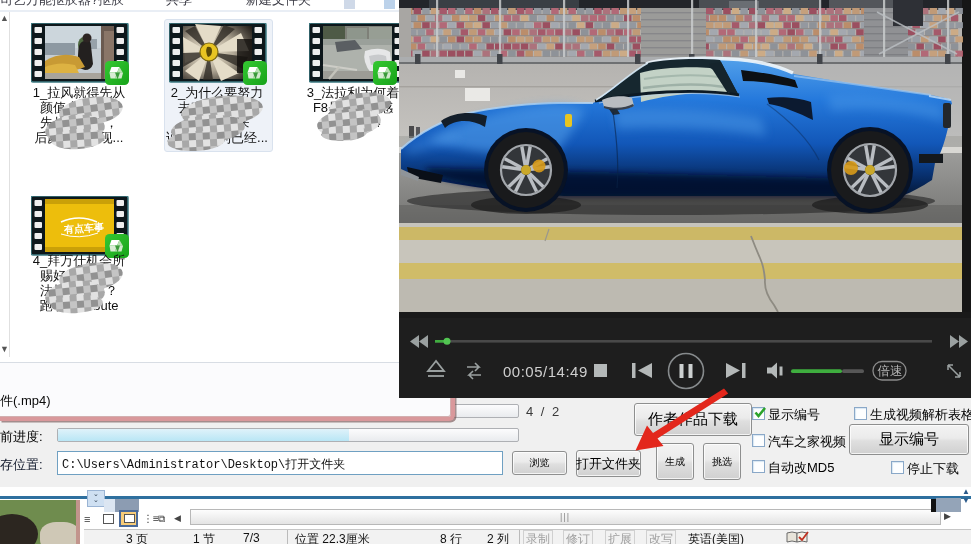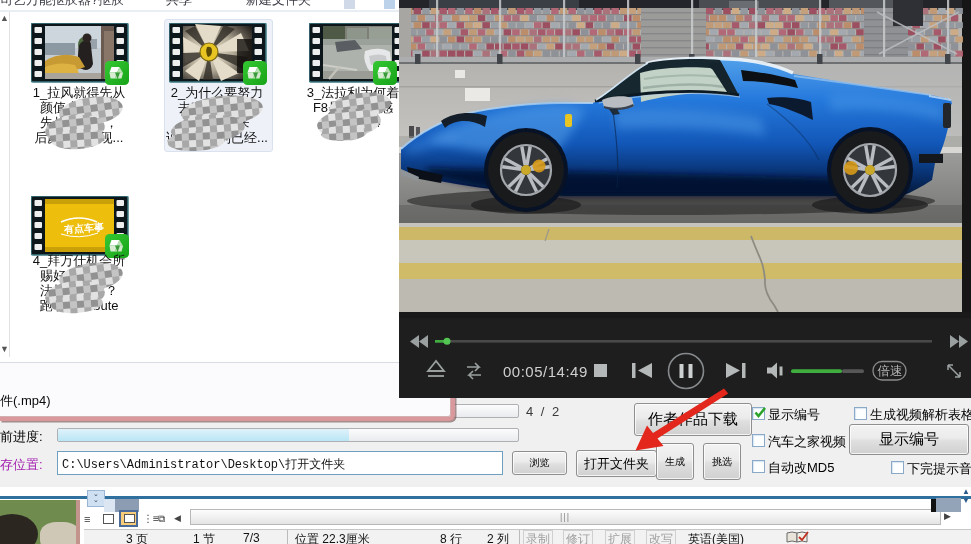--- a/index.html
+++ b/index.html
@@ -17,44 +17,44 @@
 <body>
 
 <div class="abs" style="left:0;top:362px;width:971px;height:125px;background:#f0f0f0"></div>
 
 <div class="abs" style="left:0;top:428px;font-size:13px;color:#000">前进度:</div>
 <div class="abs" style="left:57px;top:404px;width:462px;height:14px;box-sizing:border-box;border:1px solid #aeb0b4;border-radius:2px;background:linear-gradient(#fcfcfd,#e9ebee)"></div>
 <div class="abs" style="left:57px;top:428px;width:462px;height:14px;box-sizing:border-box;border:1px solid #aeb0b4;border-radius:2px;background:linear-gradient(#fcfcfd,#e9ebee)"></div>
 <div class="abs" style="left:58px;top:429px;width:291px;height:12px;background:linear-gradient(#dff2fa,#b9e6f5)"></div>
 <div class="abs" style="left:526px;top:404px;font-size:13px;color:#3a3a3a;letter-spacing:2px">4 / 2</div>
 
-<div class="abs" style="left:0;top:456px;font-size:13px;color:#a21caf">存位置:</div>
+<div class="abs" style="left:0;top:456px;font-size:13px;color:#0f172a">存位置:</div>
 <div class="abs" style="left:57px;top:451px;width:446px;height:24px;box-sizing:border-box;border:1px solid #6fa0c2;background:#fff"></div>
 <div class="abs" style="left:62px;top:456px;font-family:'Liberation Mono',monospace;font-size:12px;color:#111">C:\Users\Administrator\Desktop\打开文件夹</div>
 
 <div class="btn" style="left:512px;top:451px;width:55px;height:24px">浏览</div>
-<div class="btn" style="left:576px;top:450px;width:81px;height:27px;font-size:13px">打开文件夹</div>
+<div class="btn" style="left:576px;top:450px;width:65px;height:27px;font-size:13px">打开文件夹</div>
 <div class="btn" style="left:656px;top:443px;width:38px;height:37px">生成</div>
 <div class="btn" style="left:703px;top:443px;width:38px;height:37px">挑选</div>
 <div class="btn" style="left:634px;top:403px;width:118px;height:33px;font-size:15px">作者作品下载</div>
 <div class="btn" style="left:849px;top:424px;width:120px;height:31px;font-size:15px">显示编号</div>
 
 <div class="cb" style="left:752px;top:407px"></div>
 <svg class="abs" style="left:752px;top:405px" width="16" height="16" viewBox="0 0 16 16">
     <path d="M3.5 7.5 L6.5 11 L13 3" stroke="#2ba32b" stroke-width="2.6" fill="none"></path>
   </svg>
 <div class="cblab" style="left:768px;top:406px">显示编号</div>
 <div class="cb" style="left:854px;top:407px"></div>
 <div class="cblab" style="left:870px;top:406px">生成视频解析表格</div>
 <div class="cb" style="left:752px;top:434px"></div>
 <div class="cblab" style="left:768px;top:433px">汽车之家视频</div>
 <div class="cb" style="left:752px;top:460px"></div>
 <div class="cblab" style="left:768px;top:459px">自动改MD5</div>
 <div class="cb" style="left:891px;top:461px"></div>
-<div class="cblab" style="left:907px;top:460px">下完提示音</div>
+<div class="cblab" style="left:907px;top:460px">停止下载</div>
 
 <div class="abs" style="left:0;top:362px;width:455px;height:59px;box-sizing:border-box;
  border-right:4px solid #d9989b;border-bottom:4px solid #d9989b;border-top:1px solid #c8cdd4;
  border-bottom-right-radius:6px;background:#fbfbfd;
  box-shadow:1.5px 1.5px 0 rgba(100,60,60,.55), inset -1px -1px 0 rgba(170,100,100,.5)">
  <div class="abs" style="left:0px;top:29px;font-size:13px;color:#0a0a0a">件(.mp4)</div>
 </div>
 
 <div class="abs" style="left:0;top:0;width:399px;height:362px;background:#fff;border-bottom:1px solid #d8dde4">
   

